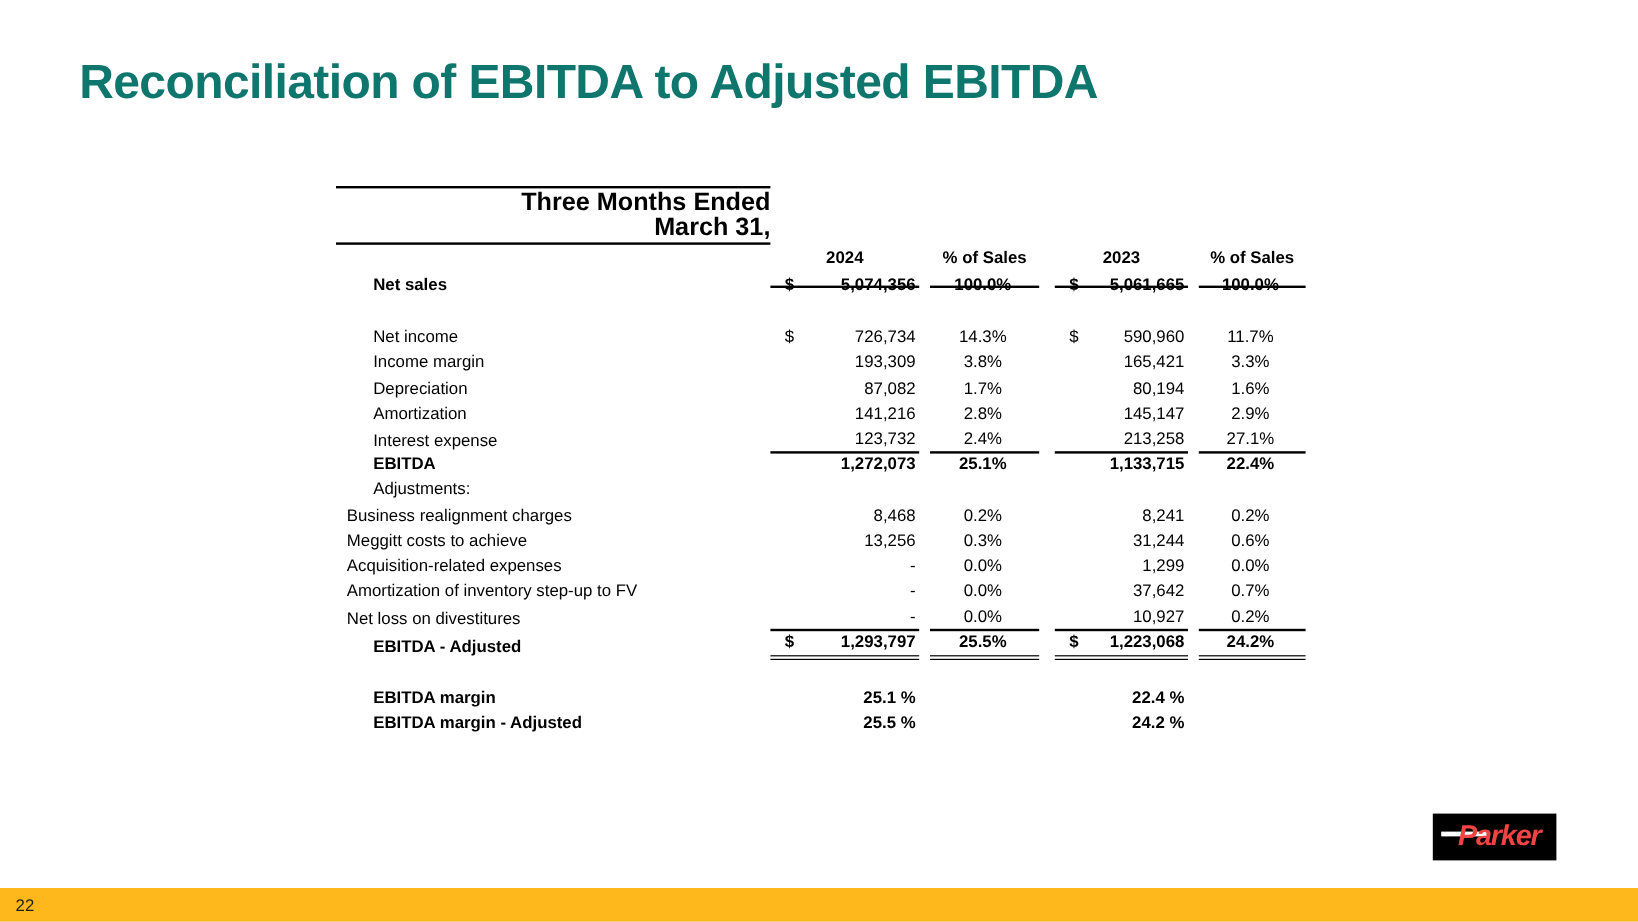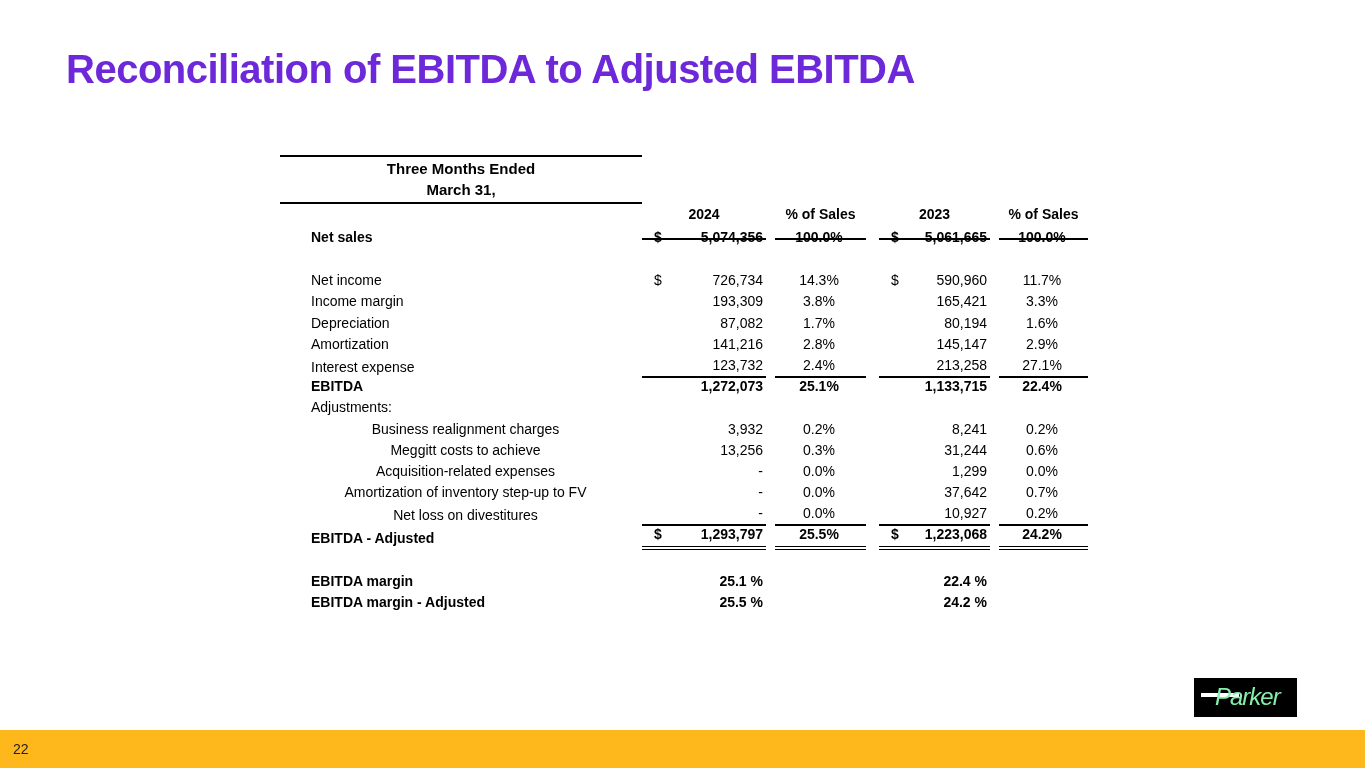--- a/index.html
+++ b/index.html
@@ -7,61 +7,61 @@
   body {
     position:relative;
     width:1365px; height:768px;
     background:#ffffff;
     font-family:"Liberation Sans", sans-serif;
     color:#000;
     overflow:hidden;
   }
   .slide-title {
     position:absolute; left:66px; top:44px;
-    font-size:40px; font-weight:bold; color:#6d28d9;
+    font-size:40px; font-weight:bold; color:#0f766e;
     letter-spacing:-0.5px; line-height:50px; white-space:nowrap;
   }
   
   .fin-table { position:absolute; left:280px; top:155px; width:808px; font-size:14px; }
   .hdr-block { display:grid; grid-template-columns:362px 446px; }
   .hdr-left  { font-weight:bold; font-size:15px; line-height:21px; padding-top:4px; }
   .hdr-span  {
     border-top:2px solid #000; border-bottom:2px solid #000;
-    text-align:center; font-weight:bold; font-size:15px; line-height:21px;
+    text-align:right; font-weight:bold; font-size:21px; line-height:21px;
     padding:1px 0 2px 0;
   }
   .grid-row { display:grid; grid-template-columns:362px 124px 9px 91px 13px 111px 9px 89px; align-items:end; }
   .colhead-row { height:23px; }
   .colhead { font-weight:bold; text-align:center; border-bottom:2px solid #000; padding-bottom:2px; height:36px; line-height:21px; }
   .data-row { height:21.2px; line-height:21.2px; }
   .lbl { white-space:nowrap; overflow:visible;padding-left:31px; }
   .lbl.bold { font-weight:bold; }
-  .lbl.indent { padding-left:9px;text-align:center; }
+  .lbl.indent { padding-left:9px; }
   .val { display:flex; justify-content:flex-end; padding-right:3px; white-space:nowrap; }
   .val.withdollar { justify-content:space-between; padding-left:12px; }
   .pct { text-align:center; padding-right:3px; white-space:nowrap; }
   .bold-cells .val, .bold-cells .pct { font-weight:bold; }
   .rule-bottom { border-bottom:2px solid #000; }
   .rule-double { border-bottom:4px double #000; }
   .spacer-sm { height:22px; }
   .spacer-lg { height:25px; }
   
   .logo {
     position:absolute; left:1194px; top:678px; width:103px; height:39px;
     background:#000; overflow:hidden;
   }
   .logo-bar { position:absolute; left:7px; top:15px; width:38px; height:4px; background:#fff; }
   .logo-text {
     position:absolute; left:21px; top:5px;
-    color:#86efac; font-weight:normal; font-style:italic;
+    color:#ef4444; font-weight:bold; font-style:italic;
     font-size:24px; letter-spacing:-1px;
   }
   
   .footer-bar {
-    position:absolute; left:0; bottom:0; width:1365px; height:38px;
+    position:absolute; left:0; bottom:0; width:1365px; height:28px;
     background:#FFB81C; display:flex; align-items:center;
   }
   .page-number { margin-left:13px; font-size:14px; color:#1f1f1f; }
 </style>
 </head>
 <body>
 
 <h1 class="slide-title">Reconciliation of EBITDA to Adjusted EBITDA</h1>
 
 <div class="fin-table">
@@ -173,21 +173,21 @@
         <div class="val"></div>
         <div class="gap"></div>
         <div class="pct"></div>
         <div class="gap"></div>
         <div class="val"></div>
         <div class="gap"></div>
         <div class="pct"></div>
       </div>
       <div class="grid-row data-row">
         <div class="lbl indent">Business realignment charges</div>
-        <div class="val">3,932</div>
+        <div class="val">8,468</div>
         <div class="gap"></div>
         <div class="pct">0.2%</div>
         <div class="gap"></div>
         <div class="val">8,241</div>
         <div class="gap"></div>
         <div class="pct">0.2%</div>
       </div>
       <div class="grid-row data-row">
         <div class="lbl indent">Meggitt costs to achieve</div>
         <div class="val">13,256</div>

